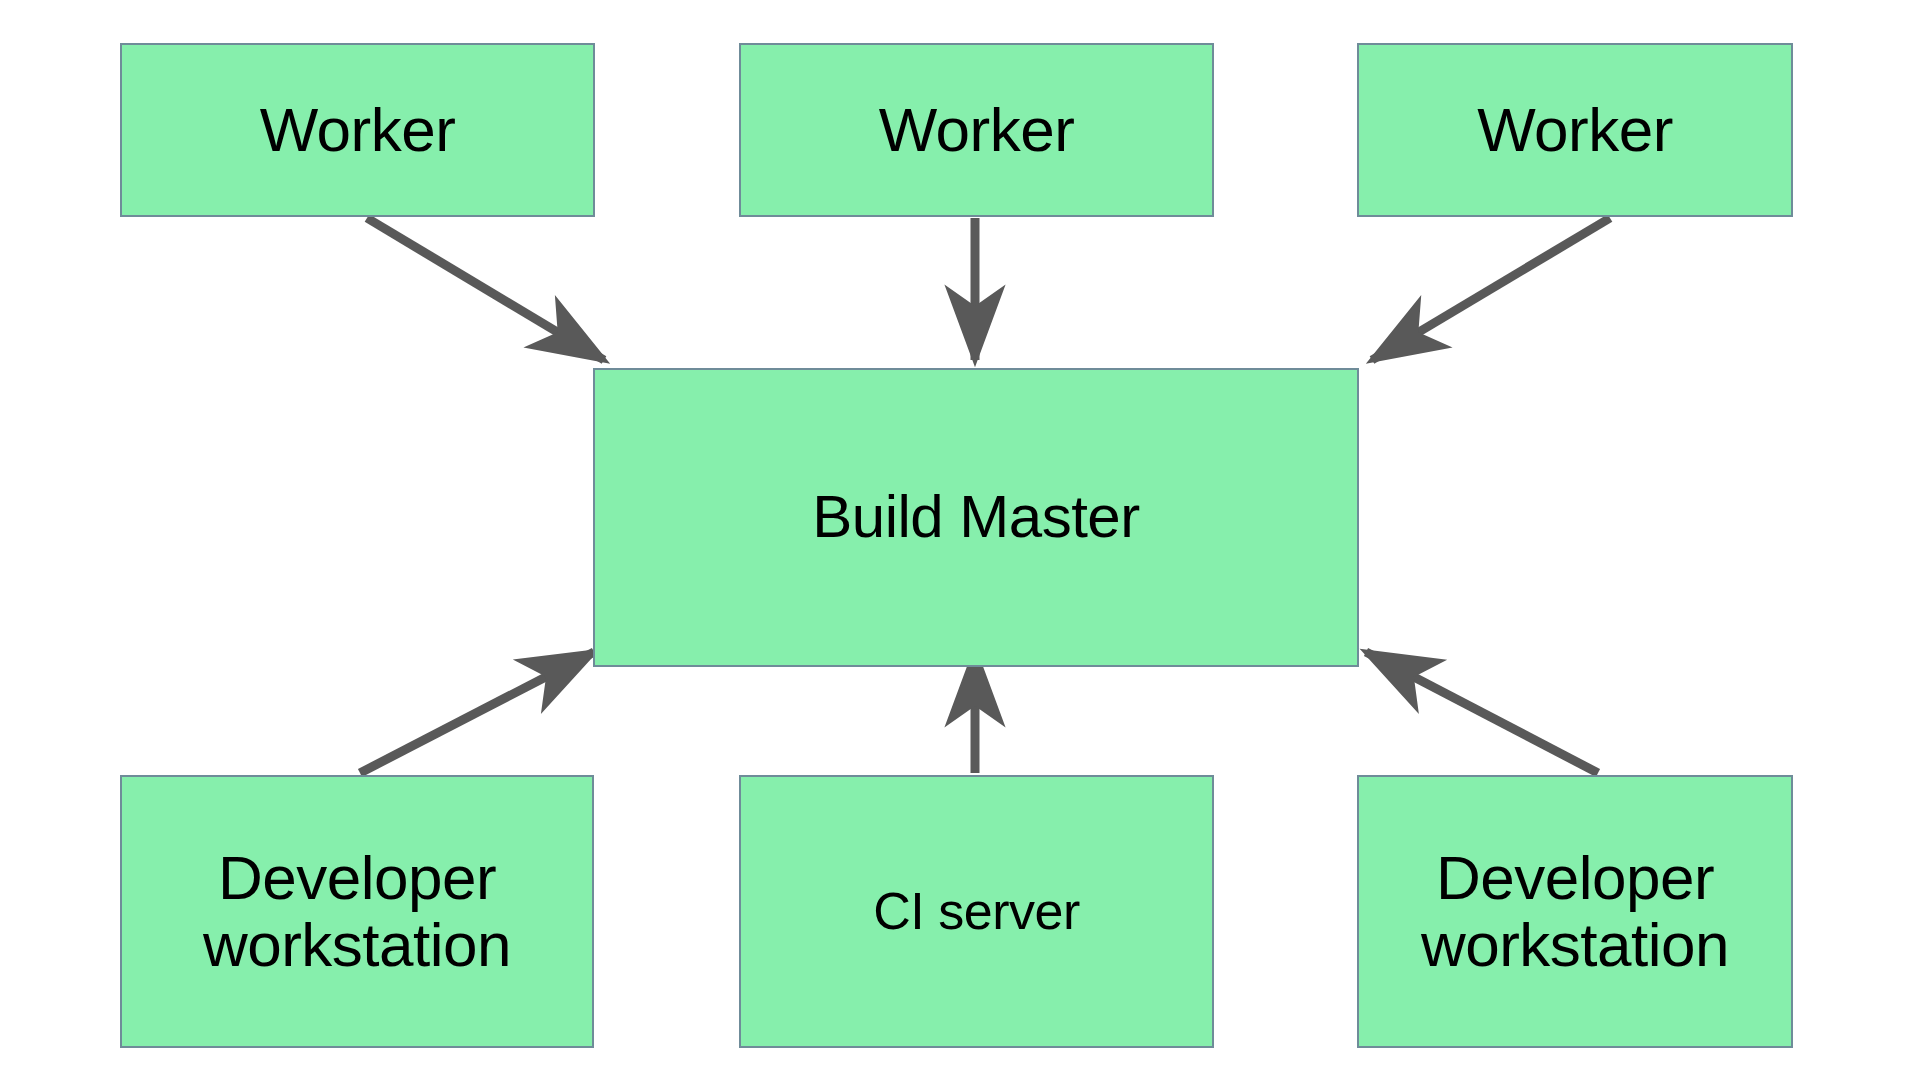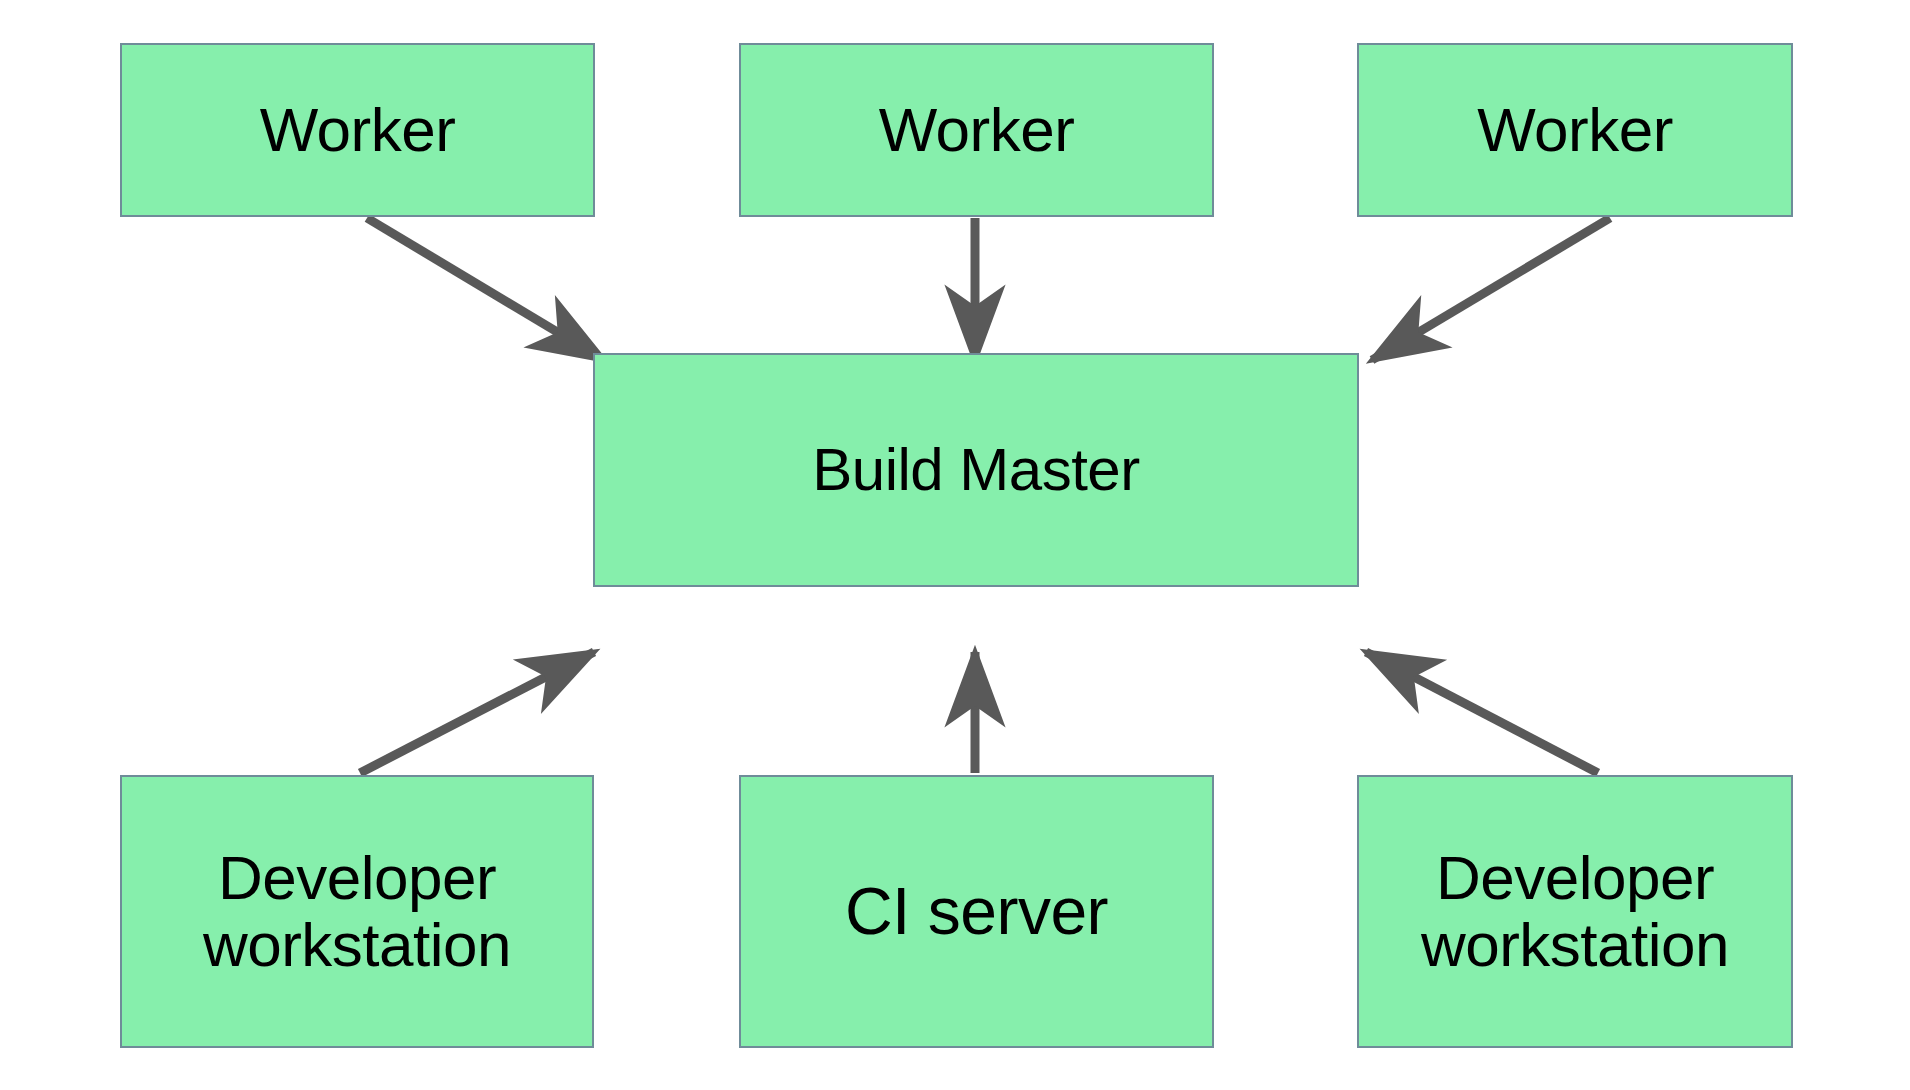--- a/index.html
+++ b/index.html
@@ -46,29 +46,29 @@
     width: 100%;
     text-align: center;
     line-height: 1.08;
     white-space: pre-line;
     letter-spacing: -0.5px;
   }
   
   #node-worker-1 { left: 120px; top: 43px;  width: 475px; height: 174px; }
   #node-worker-2 { left: 739px; top: 43px;  width: 475px; height: 174px; }
   #node-worker-3 { left: 1357px; top: 43px; width: 436px; height: 174px; }
-  #node-build-master { left: 593px; top: 353px; width: 766px; height: 234px; }
+  #node-build-master { left: 593px; top: 368px; width: 766px; height: 299px; }
   #node-dev-workstation-1 { left: 120px;  top: 775px; width: 474px; height: 273px; }
   #node-ci-server { left: 739px; top: 775px; width: 475px; height: 273px; }
   #node-dev-workstation-2 { left: 1357px; top: 775px; width: 436px; height: 273px; }
 
   .fs-worker { font-size: 62px; }
   .fs-master { font-size: 60px; }
   .fs-dev    { font-size: 62px; }
-  .fs-ci     { font-size: 66px; }
+  .fs-ci     { font-size: 52px; }
 </style>
 </head>
 <body>
 
 <div id="diagram-canvas">
 
   <svg id="edge-layer" viewBox="0 0 1910 1090" width="1910" height="1090">
     <defs>
       <marker id="arrowhead" markerWidth="10" markerHeight="10" refX="8.6" refY="3.6" orient="auto" markerUnits="strokeWidth">
         <path d="M0.2,0.2 L9.4,3.6 L0.2,7.0 L2.6,3.6 Z" fill="#595959"></path>

